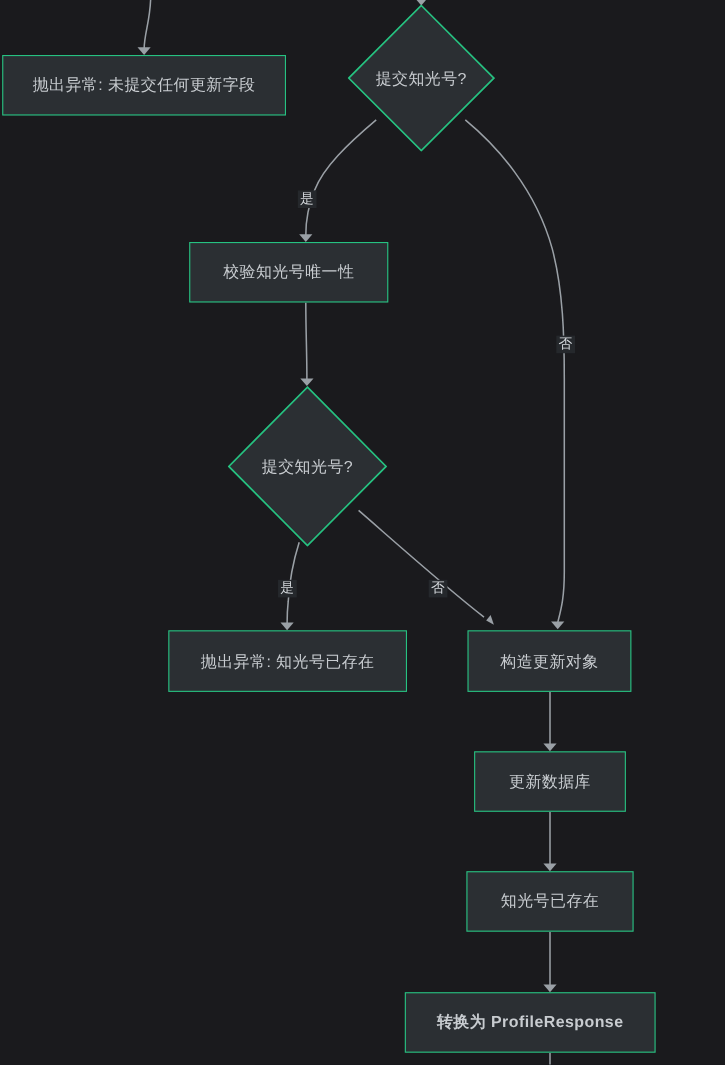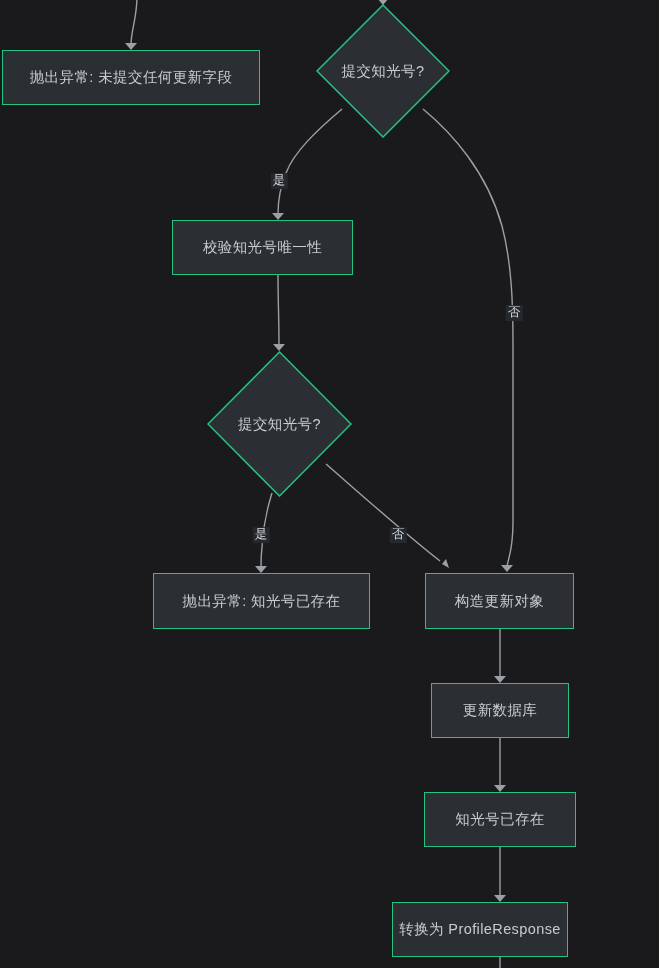--- a/index.html
+++ b/index.html
@@ -137,21 +137,21 @@
       </div>
       <div class="node" style="left: 425px; top: 573px; width: 149px; height: 56px;">
         <span>构造更新对象</span>
       </div>
       <div class="node" style="left: 431px; top: 683px; width: 138px; height: 55px;">
         <span>更新数据库</span>
       </div>
       <div class="node" style="left: 424px; top: 792px; width: 152px; height: 55px;">
         <span>知光号已存在</span>
       </div>
-      <div class="node" style="left: 392px; top: 902px; width: 176px; height: 55px;">
+      <div class="node" style="left: 368px; top: 902px; width: 228px; height: 55px; font-weight: bold;">
         <span>转换为 ProfileResponse</span>
       </div>
     </div>
   <div id="labels-layer">
       <div class="edge-label" style="left: 279px; top: 181px;">是</div>
       <div class="edge-label" style="left: 514px; top: 313px;">否</div>
       <div class="edge-label" style="left: 261px; top: 535px;">是</div>
       <div class="edge-label" style="left: 398px; top: 535px;">否</div>
     </div>
 </div>

